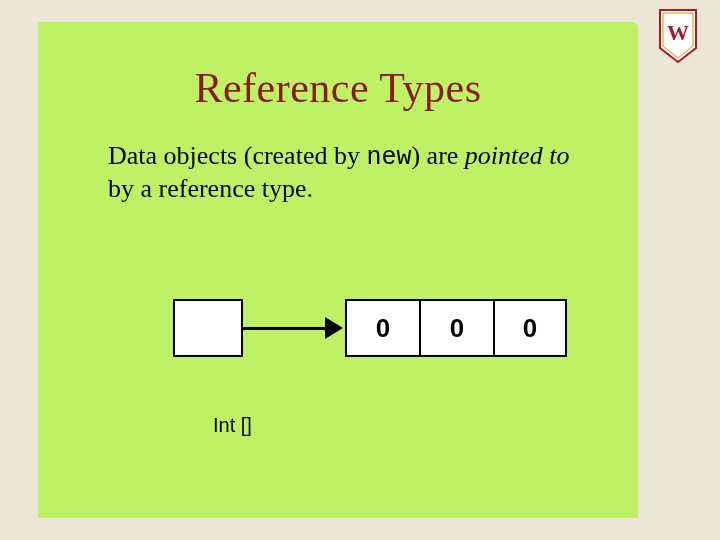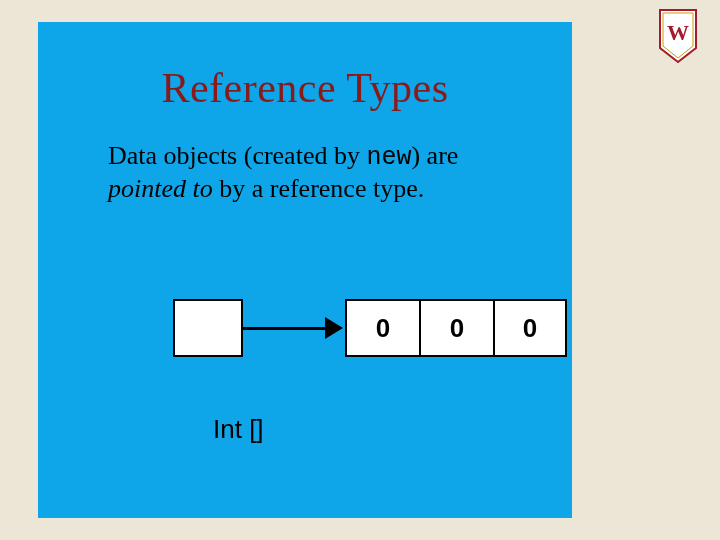--- a/index.html
+++ b/index.html
@@ -8,23 +8,23 @@
     height: 540px;
     background: #ece6d6;
     font-family: Georgia, 'Times New Roman', serif;
     position: relative;
     overflow: hidden;
   }
   .slide {
     position: absolute;
     top: 22px;
     left: 38px;
-    width: 534px;
+    width: 600px;
     height: 496px;
-    background: #0ea5e9;
+    background: #bef264;
   }
   .corner-cut {
     position: absolute;
     top: 22px;
     right: 38px;
     width: 0;
     height: 0;
     border-top: 48px solid #ece6d6;
     border-left: 48px solid transparent;
   }
@@ -104,21 +104,21 @@
     font-size: 26px;
     font-weight: bold;
     background: #fff;
   }
   .cell:last-child { border-right: 2px solid #000; }
   .type-label {
     position: absolute;
     top: 392px;
     left: 175px;
     font-family: Arial, Helvetica, sans-serif;
-    font-size: 26px;
+    font-size: 20px;
     color: #000;
   }
 </style>
 </head>
 <body>
 
 <div class="logo">
   <svg viewBox="0 0 40 56" width="40" height="56">
     <path d="M2 2 L38 2 L38 40 L20 54 L2 40 Z" fill="#ffffff" stroke="#a6192e" stroke-width="2"></path>
     <path d="M5 5 L35 5 L35 38 L20 50 L5 38 Z" fill="none" stroke="#c5a000" stroke-width="1"></path>

